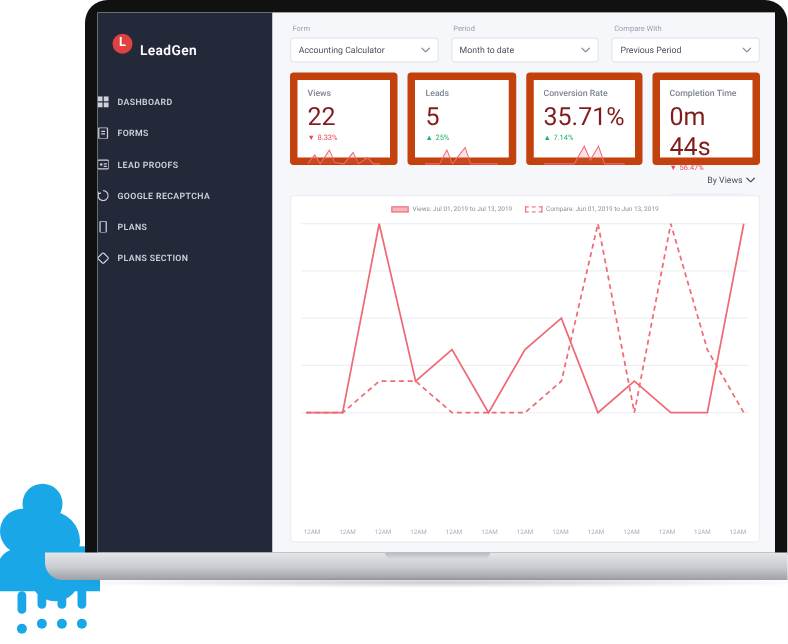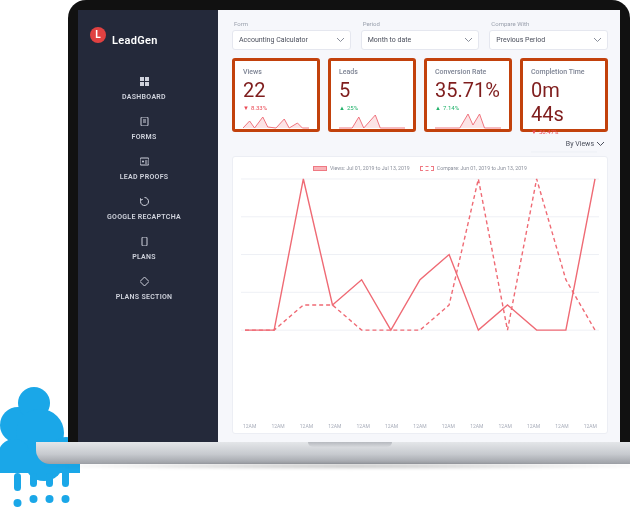--- a/index.html
+++ b/index.html
@@ -62,21 +62,20 @@
     color:#fff;font-weight:700;font-size:10px;
   }
   .brand-name{font-size:11px;font-weight:600;margin-top:12px;}
   .nav{list-style:none;padding:4px 0 0 0;}
   .nav li{
     display:flex;align-items:center;gap:7px;
     padding:8px 8px 8px 0;
     color:#cfd2dc;
     cursor:pointer;
     font-weight:600;
-    flex-direction:column;
   }
   .nav li .nicon{width:9px;height:9px;flex:0 0 9px;display:flex;align-items:center;justify-content:center;}
   .nav li .nicon svg{display:block;}
   
   .main{
     flex:1;
     background:#f6f7fb;
     padding:10px 12px 8px 14px;
     display:flex;flex-direction:column;
     gap:8px;
@@ -89,21 +88,21 @@
   .filter-label{font-size:6px;color:#9aa0ad;margin-bottom:3px;padding-left:2px;}
   .select{
     background:#fff;border:1px solid #e5e7ef;border-radius:3px;
     height:20px;display:flex;align-items:center;
     padding:0 6px;justify-content:space-between;
     font-size:7px;color:#4b4f5c;cursor:pointer;
   }
   .select .chev svg{display:block;}
   .cards{display:flex;gap:8px;}
   .card{
-    flex:1;background:#fff;border:3px solid #c2410c;border-radius:3px;
+    flex:1;background:#fff;border:6px solid #c2410c;border-radius:3px;
     padding:7px 8px 4px 8px;height:74px;display:flex;flex-direction:column;
     justify-content:space-between;
   }
   .card-title{font-size:7px;color:#7e8494;font-weight:500;}
   .card-value{font-size:20px;font-weight:400;color:#7f1d1d;margin-top:2px;}
   .card-delta{font-size:6px;margin-top:2px;display:flex;align-items:center;gap:2px;}
   .delta-down{color:#ea4a55;}
   .delta-up{color:#21b26b;}
   .spark{height:18px;}
   .spark svg{display:block;}

